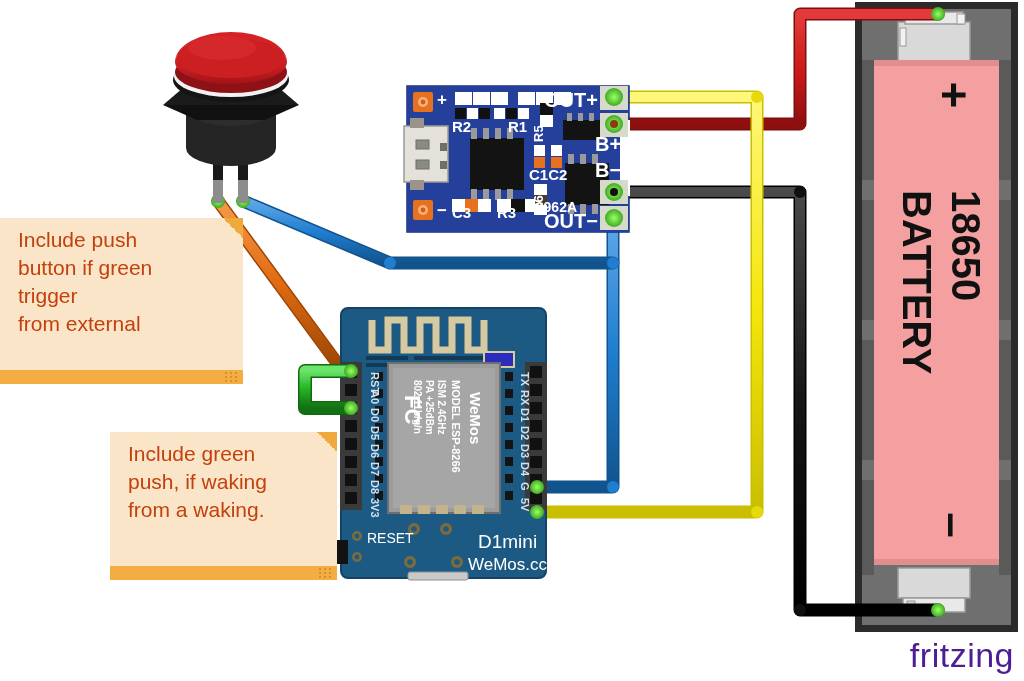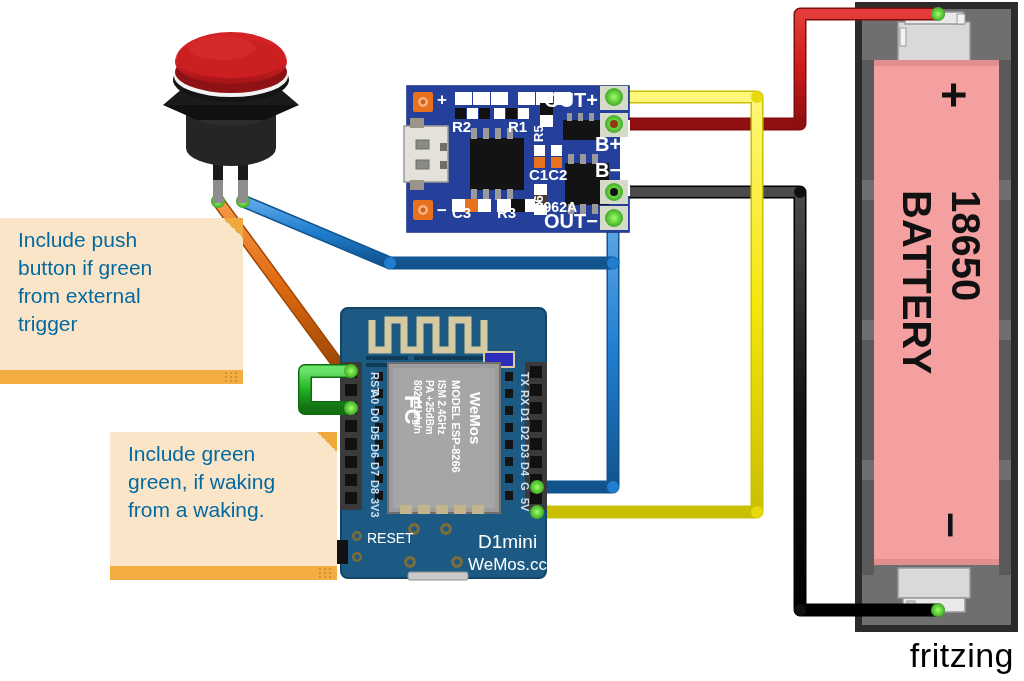--- a/index.html
+++ b/index.html
@@ -7,26 +7,26 @@
   #stage{position:relative;width:1024px;height:681px;background:#ffffff;}
   svg#diagram{position:absolute;left:0;top:0;width:1024px;height:681px;display:block;}
 
   
   .note{position:absolute;background:#fbe5c8;box-sizing:border-box;}
   .note .fold{position:absolute;right:0;top:0;width:20px;height:20px;
      background:linear-gradient(225deg,#f0a93c 0 50%,#fbe5c8 50% 100%);}
   .note .bar{position:absolute;left:0;right:0;bottom:0;height:14px;background:#f3ad42;}
   .note .grip{position:absolute;right:6px;bottom:2px;width:12px;height:10px;}
   .note .grip i{position:absolute;width:2px;height:2px;background:#c98a2c;border-radius:50%;}
-  .note .txt{position:absolute;left:18px;right:14px;top:8px;color:#0369a1;
+  .note .txt{position:absolute;left:18px;right:14px;top:8px;color:#c2410c;
      font-family:"Liberation Sans",sans-serif;font-size:21px;line-height:28px;}
   #note-push{left:0px;top:218px;width:243px;height:166px;}
   #note-green{left:110px;top:432px;width:227px;height:148px;}
 
-  .fritz{position:absolute;right:10px;bottom:6px;color:#000000;
+  .fritz{position:absolute;right:10px;bottom:6px;color:#4c1d95;
      font-family:"Liberation Sans",sans-serif;font-size:34px;letter-spacing:.5px;}
 
   
   text{font-family:"Liberation Sans",sans-serif;}
   .silk{fill:#ffffff;font-weight:bold;}
   .pinlbl{fill:#cfe0ef;font-size:11px;font-weight:bold;}
 </style>
 </head>
 <body>
 
@@ -416,42 +416,42 @@
       <circle cx="938" cy="14" r="7" fill="url(#gPadGrn)"></circle>
       <circle cx="938" cy="610" r="7" fill="url(#gPadGrn)"></circle>
     </g>
   </svg>
 
   <div class="note" id="note-push">
     <div class="fold"></div>
     <div class="txt">
       <div>Include push</div>
       <div>button if green</div>
+      <div>trigger</div>
       <div>from external</div>
-      <div>trigger</div>
     </div>
     <div class="bar"></div>
     <div class="grip">
       <i style="left:0;top:0"></i>
         <i style="left:5px;top:0"></i>
         <i style="left:10px;top:0"></i>
       <i style="left:0;top:4px"></i>
         <i style="left:5px;top:4px"></i>
         <i style="left:10px;top:4px"></i>
       <i style="left:0;top:8px"></i>
         <i style="left:5px;top:8px"></i>
         <i style="left:10px;top:8px"></i>
     </div>
   </div>
 
   <div class="note" id="note-green">
     <div class="fold"></div>
     <div class="txt">
       <div>Include green</div>
-      <div>green, if waking</div>
+      <div>push, if waking</div>
       <div>from a waking.</div>
     </div>
     <div class="bar"></div>
     <div class="grip">
       <i style="left:0;top:0"></i>
         <i style="left:5px;top:0"></i>
         <i style="left:10px;top:0"></i>
       <i style="left:0;top:4px"></i>
         <i style="left:5px;top:4px"></i>
         <i style="left:10px;top:4px"></i>

